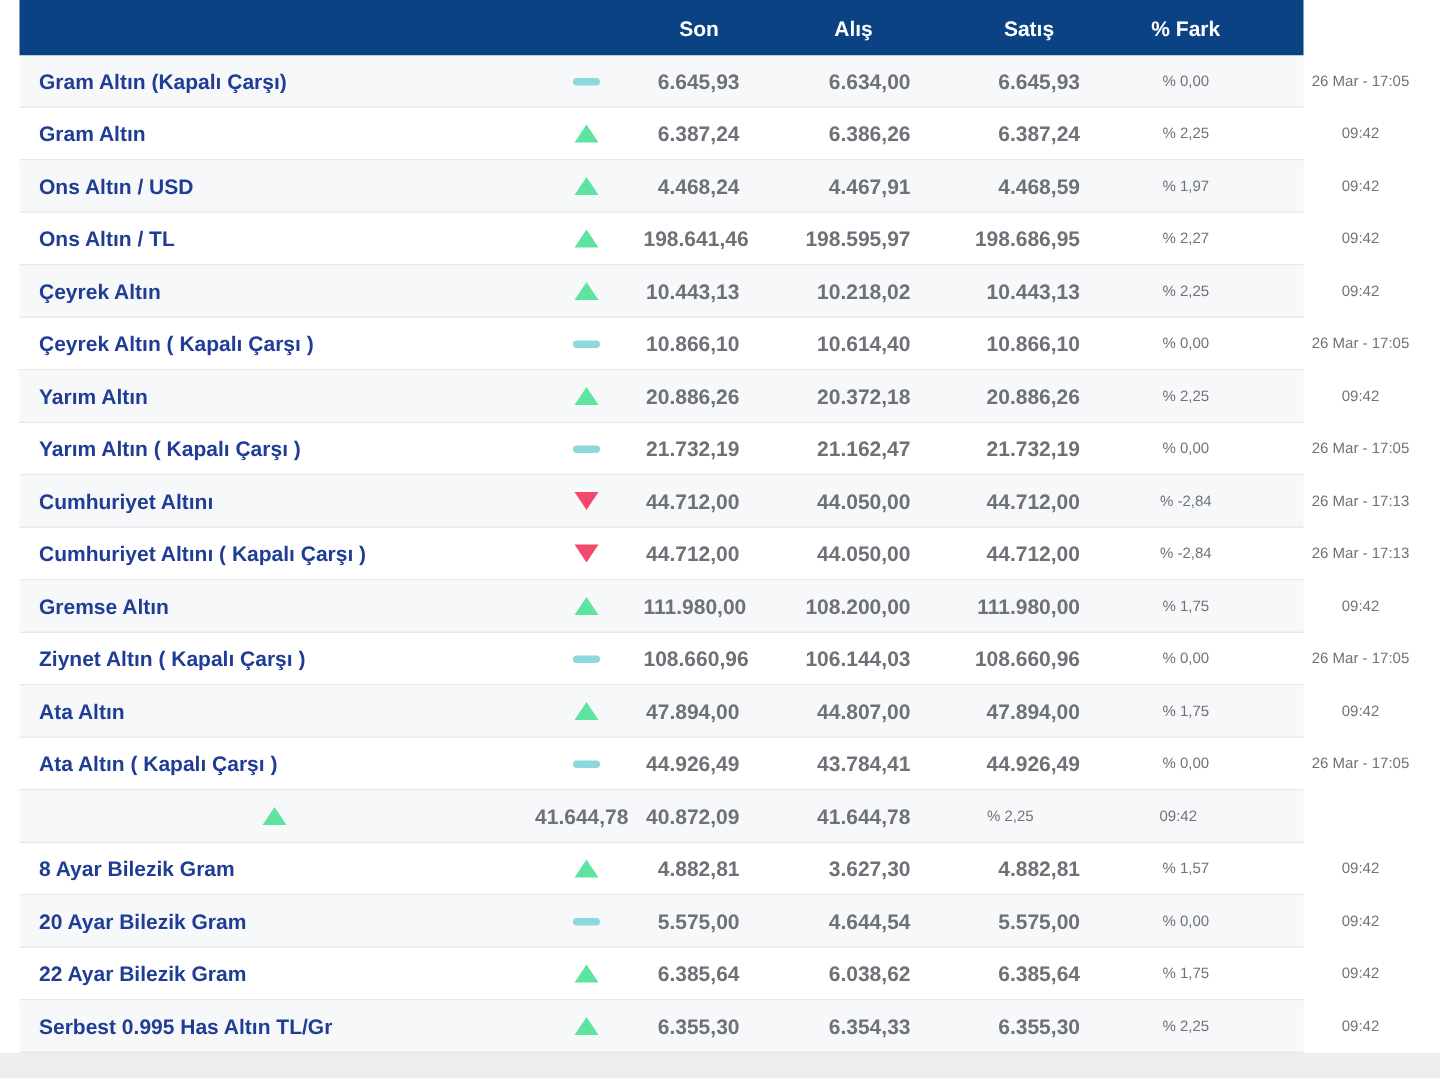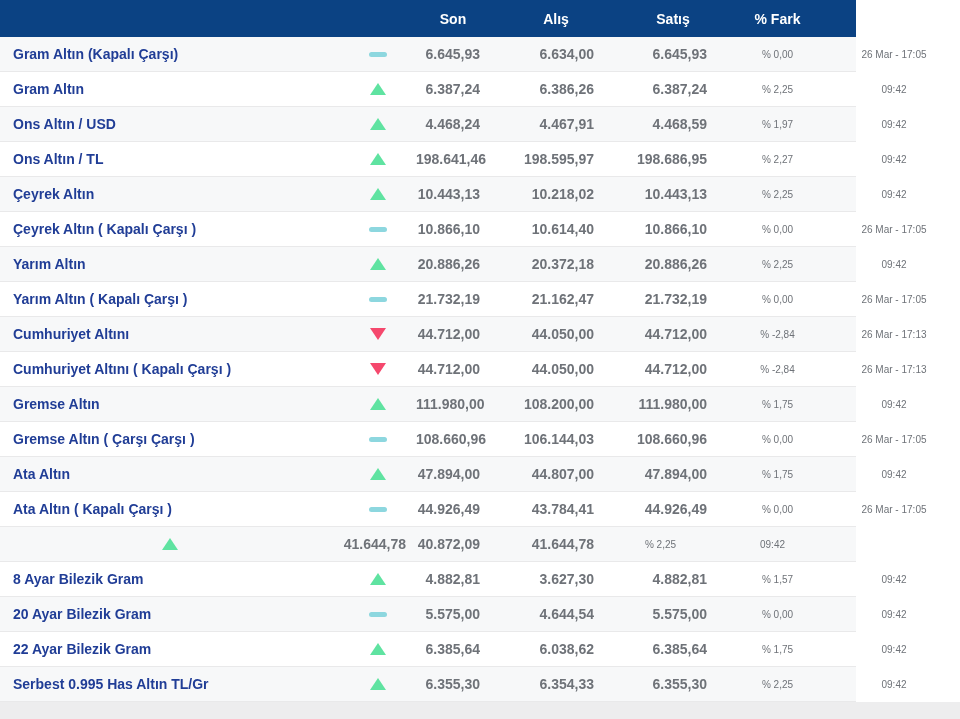--- a/index.html
+++ b/index.html
@@ -9,20 +9,21 @@
     font-family: "Liberation Sans", sans-serif;
   }
   .page {
     width: 960px;
     height: 719px;
     overflow: hidden;
     background: #ffffff;
   }
   .price-table {
     width: 856px;
+    padding-left: 13px;
   }
   .grid-row {
     display: grid;
     grid-template-columns: 340px 76px 74px 114px 113px 121px 122px;
     align-items: center;
   }
   .table-header {
     background: #0b4283;
     height: 37px;
     color: #ffffff;
@@ -239,21 +240,21 @@
       <span class="trend-up"></span>
     </div>
     <div class="num">111.980,00</div>
     <div class="num">108.200,00</div>
     <div class="num">111.980,00</div>
     <div class="mid">% 1,75</div>
     <div class="mid c-tarih">09:42</div>
   </div>
 
   <div class="grid-row row">
-    <div class="cell-name">Gremse Altın ( Çarşı Çarşı )</div>
+    <div class="cell-name">Ziynet Altın ( Kapalı Çarşı )</div>
     <div class="cell-trend">
       <span class="trend-flat"></span>
     </div>
     <div class="num">108.660,96</div>
     <div class="num">106.144,03</div>
     <div class="num">108.660,96</div>
     <div class="mid">% 0,00</div>
     <div class="mid c-tarih">26 Mar - 17:05</div>
   </div>
 

